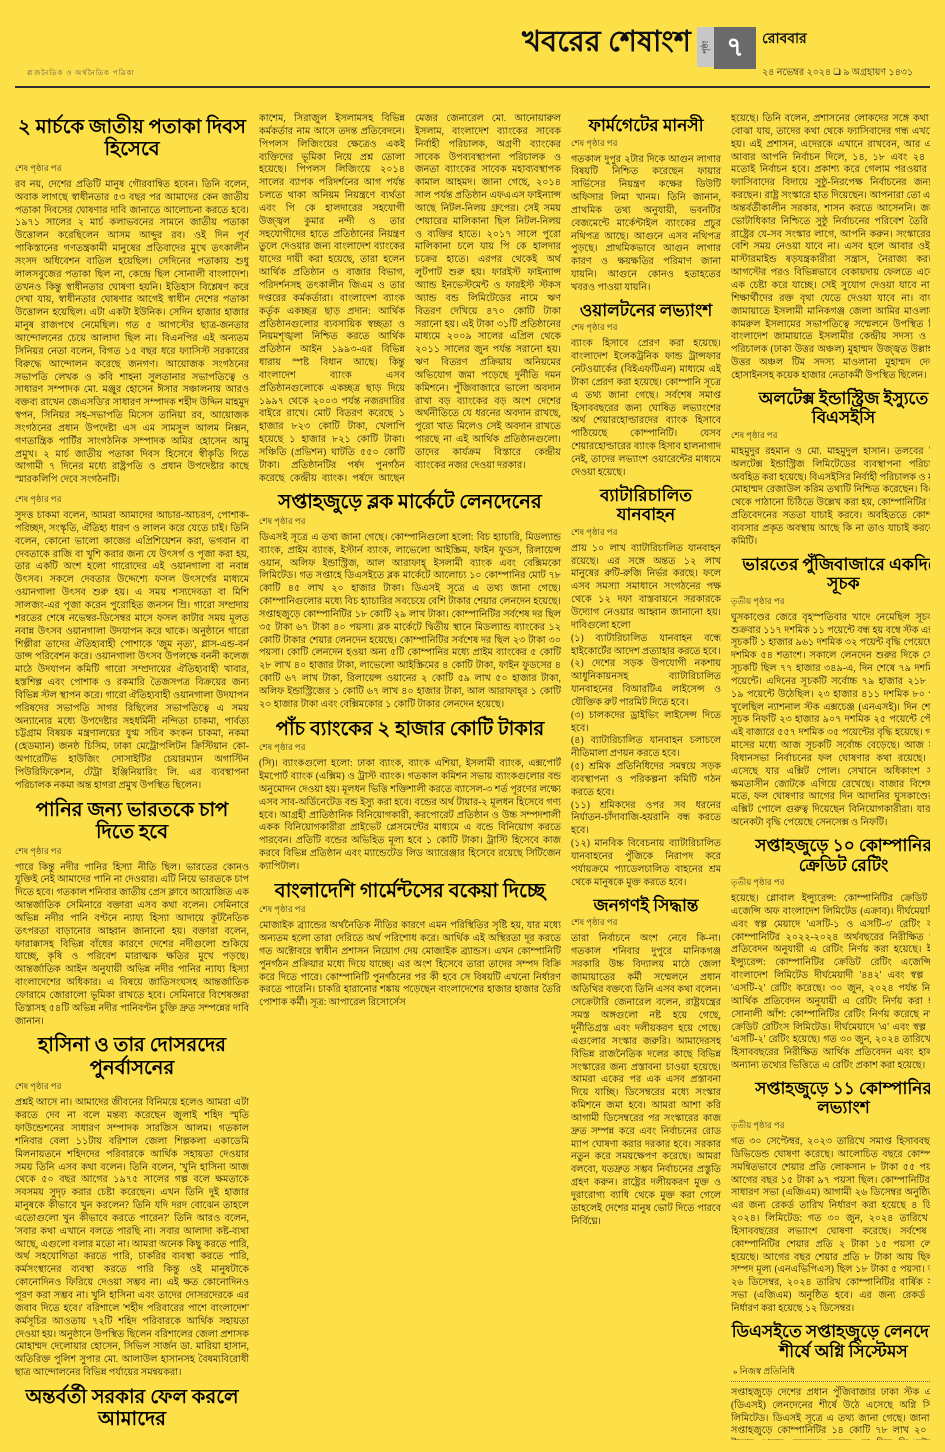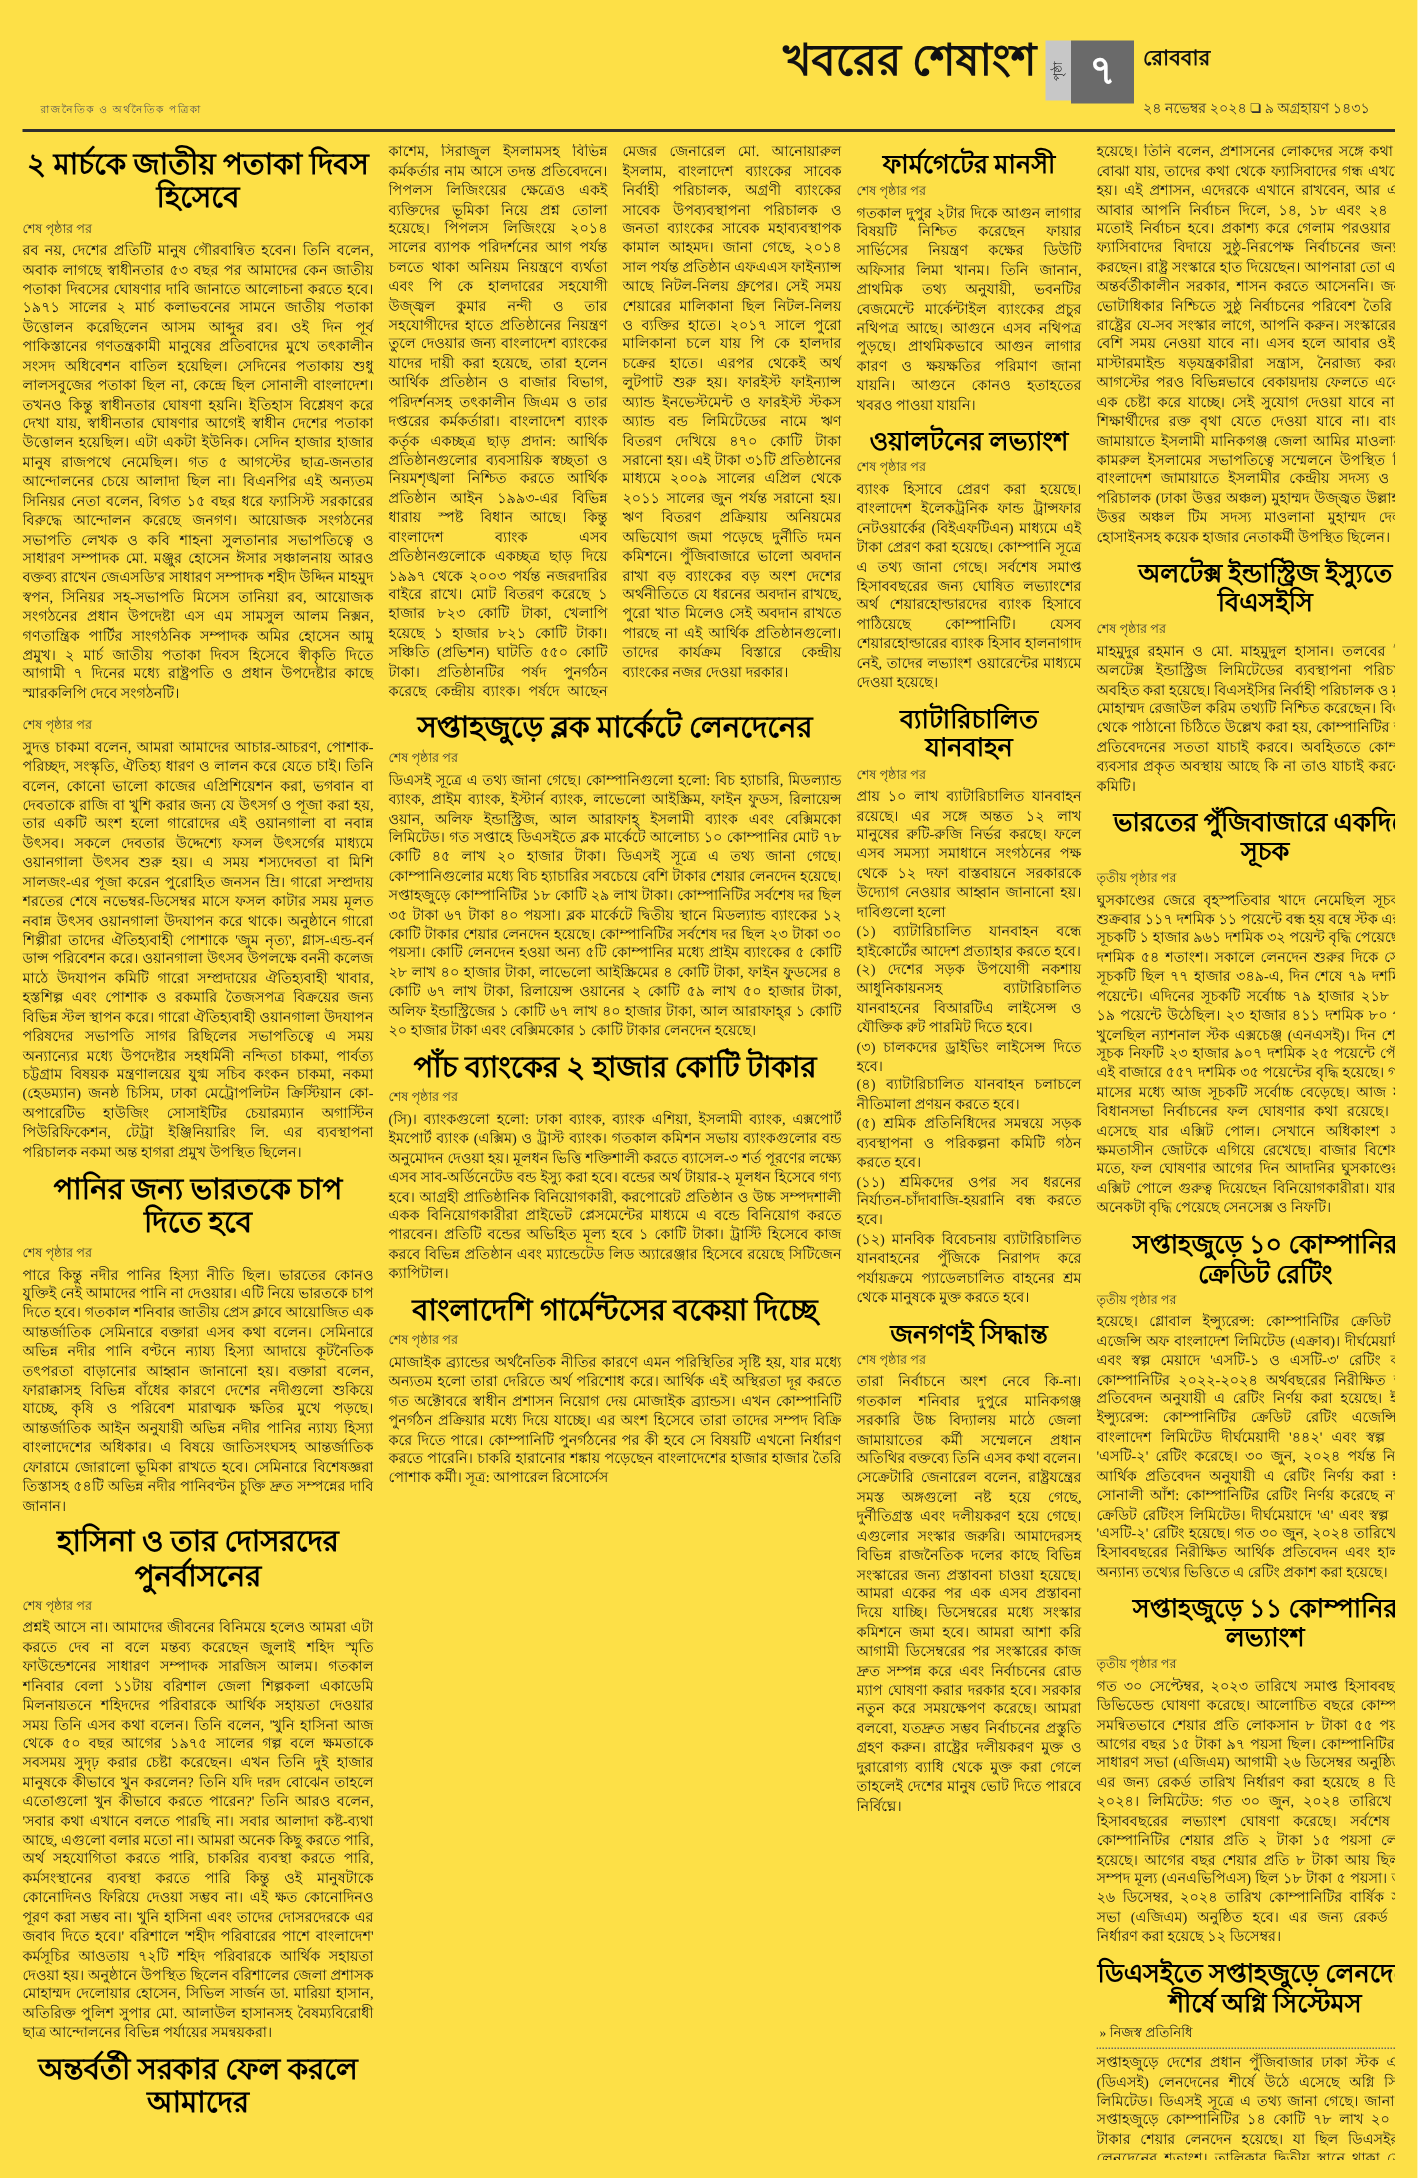--- a/index.html
+++ b/index.html
@@ -16,21 +16,21 @@
   .section-title { font-size:29px; font-weight:900; color:#111; line-height:1; margin-right:6px; }
   .page-label-box { width:17px; height:40px; background:#c7c7c7; display:flex; align-items:center; justify-content:center; }
   .page-label-box span { writing-mode:vertical-rl; transform:rotate(180deg); font-size:8px; color:#222; }
   .page-number-box { width:42px; height:42px; background:#6a6a6a; color:#fff; display:flex; align-items:center; justify-content:center; font-size:27px; font-weight:700; }
   .dateblock { display:flex; flex-direction:column; justify-content:center; border-bottom:0; padding-left:6px; min-width:170px; }
   .dateblock .day { font-size:14px; font-weight:700; color:#111; }
   .dateblock .date { font-size:9.5px; color:#333; margin-top:14px; }
 
   
   .content { display:grid; grid-template-columns:234px 302px 150px 225px; column-gap:10px; padding-top:8px; height:1352px; overflow:hidden; }
-  .col { overflow:hidden; }
+  .col { overflow:hidden;margin-top:16px; }
 
   .article { margin-bottom:7px; }
   .headline { font-weight:900; color:#000; text-align:center; line-height:1.15; margin:4px 0 1px 0; }
   .h-lg { font-size:19.5px; }
   .h-md { font-size:17px; }
   .byline { font-size:8.5px; text-align:left; color:#333; margin-bottom:2px; }
   .body { font-size:9.6px; line-height:1.34; text-align:justify; color:#191919; }
   .twocol { column-count:2; column-gap:10px; }
   .reporter { font-size:9px; color:#222; margin:2px 0 2px 2px; }
   .reporter::before { content:"» "; }

